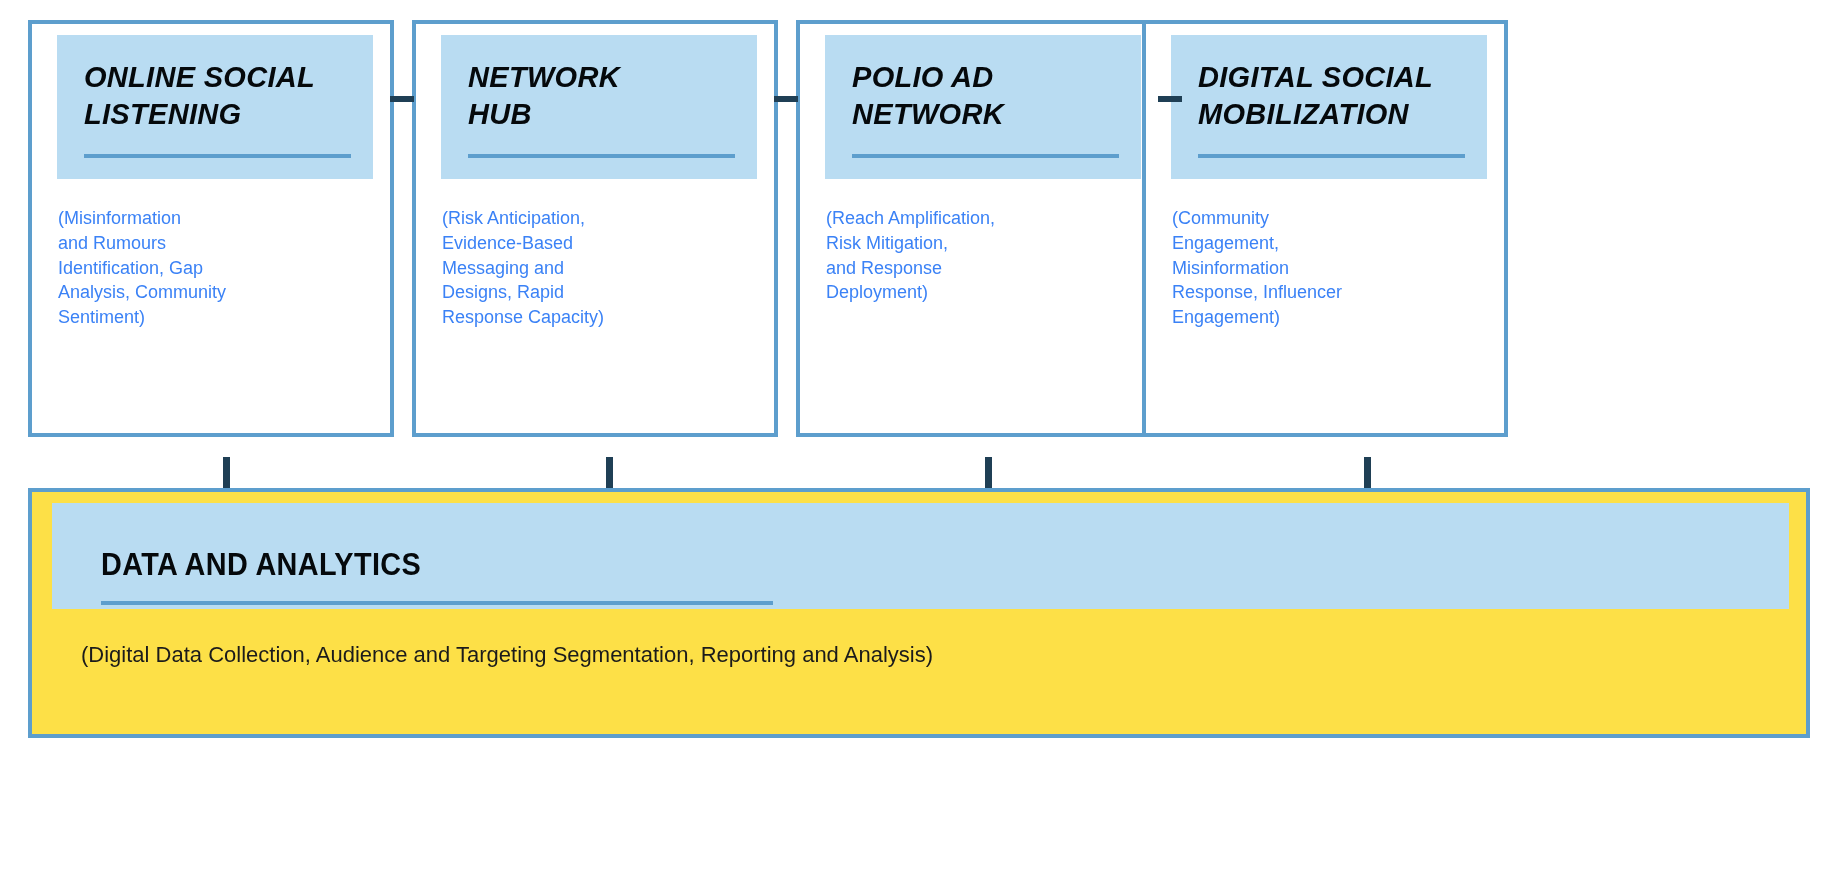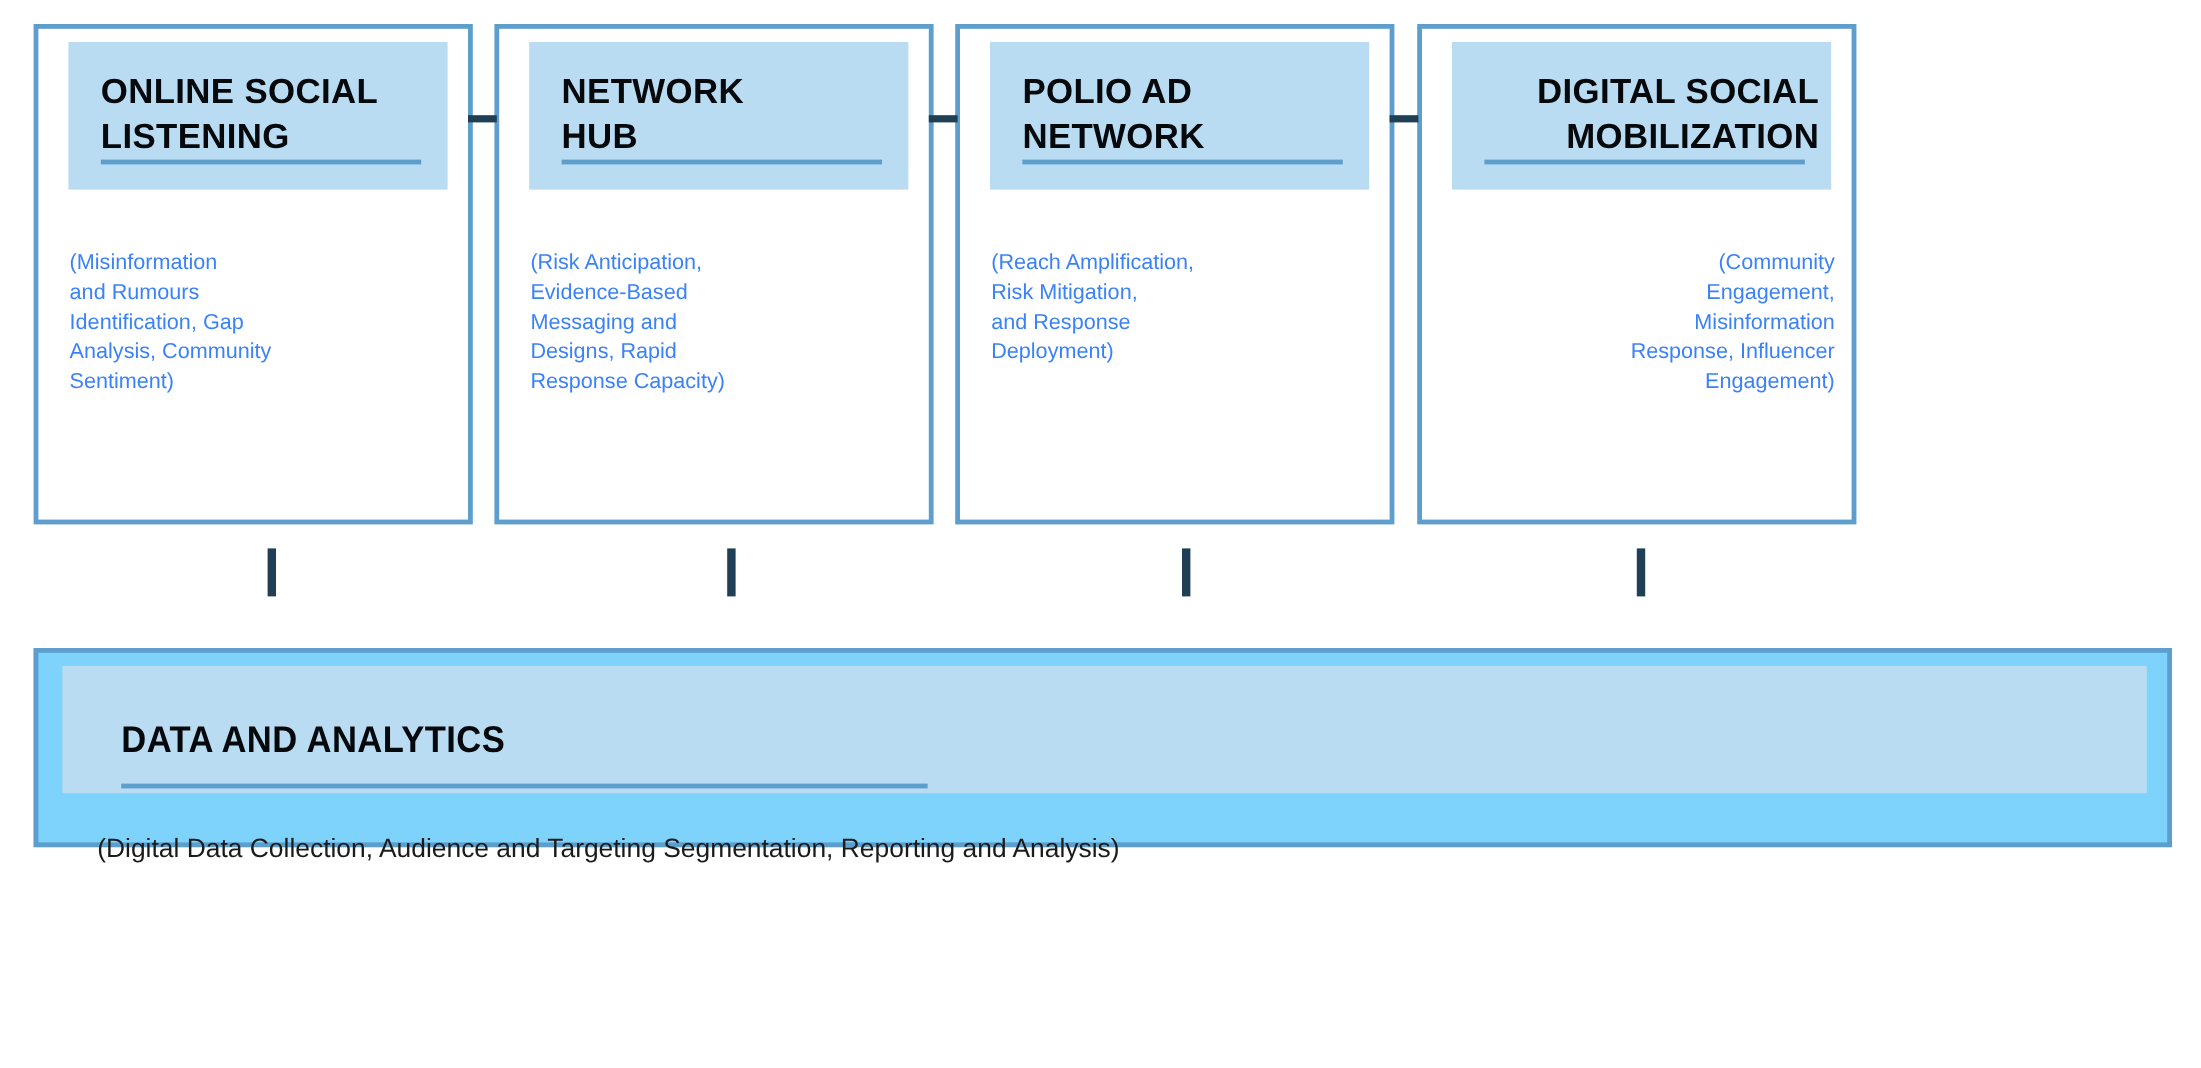--- a/index.html
+++ b/index.html
@@ -27,30 +27,31 @@
     top: 20px;
     width: 366px;
     height: 417px;
     border: 4px solid #5d9ecd;
     background: #ffffff;
     box-sizing: border-box;
   }
   .pillar:nth-of-type(1) { left: 28px; }
   .pillar:nth-of-type(2) { left: 412px; }
   .pillar:nth-of-type(3) { left: 796px; }
-  .pillar:nth-of-type(4) { left: 1181px; text-align: right; }
+  .pillar:nth-of-type(4) { left: 1142px; }
 
   .pillar-head {
     position: absolute;
     left: 25px;
     top: 11px;
     right: 17px;
-    height: 123px;
+    height: 144px;
     background: #b9dcf2;
     box-sizing: border-box;
+    font-style: italic;
   }
   .pillar-title {
     position: absolute;
     left: 27px;
     top: 24px;
     right: 10px;
     font-size: 29px;
     font-weight: bold;
     line-height: 1.28;
     letter-spacing: 0.3px;
@@ -99,25 +100,25 @@
   }
   .v-connector.v1 { left: 223px; }
   .v-connector.v2 { left: 606px; }
   .v-connector.v3 { left: 985px; }
   .v-connector.v4 { left: 1364px; }
 
   
   #analytics {
     position: absolute;
     left: 28px;
-    top: 540px;
+    top: 488px;
     width: 1782px;
-    height: 166px;
+    height: 250px;
     border: 4px solid #5d9ecd;
-    background: #7dd3fc;
+    background: #fde047;
     box-sizing: border-box;
   }
   #analytics .an-head {
     position: absolute;
     left: 20px;
     top: 11px;
     right: 17px;
     height: 106px;
     background: #b9dcf2;
   }

